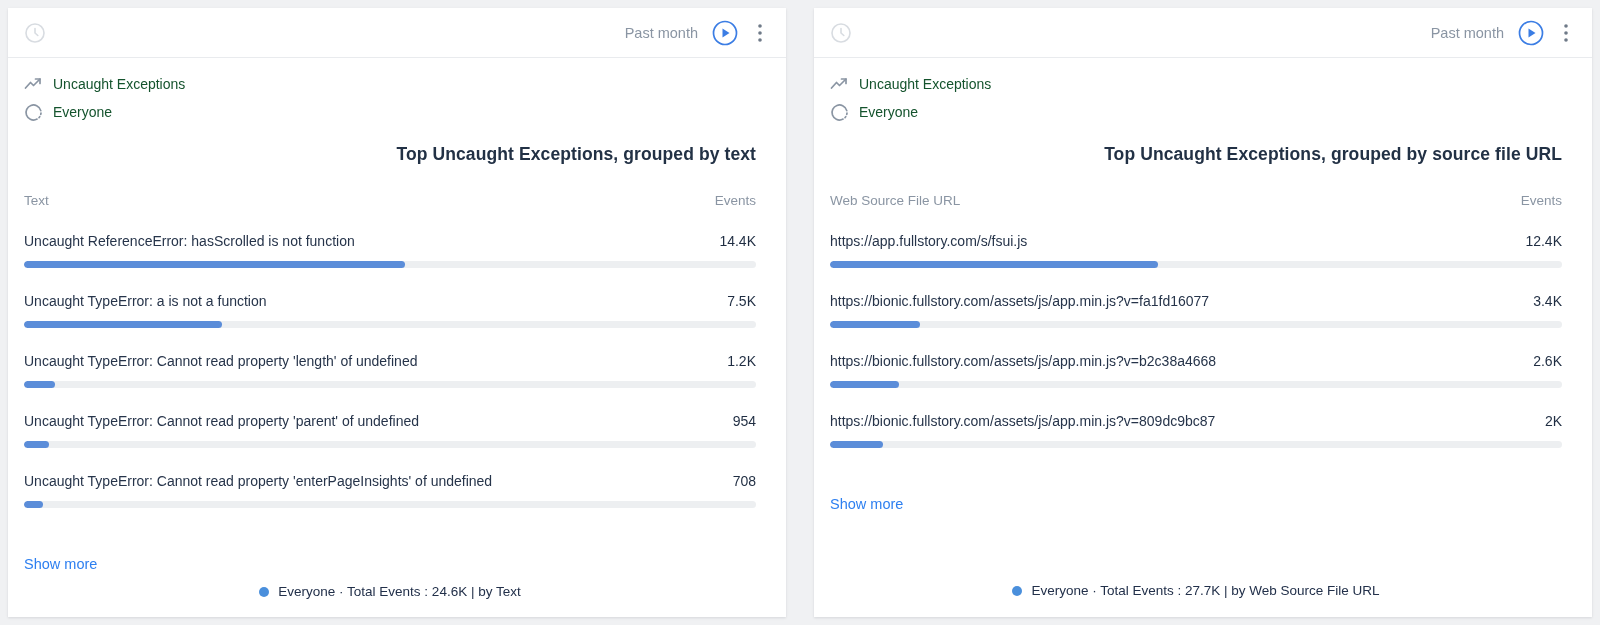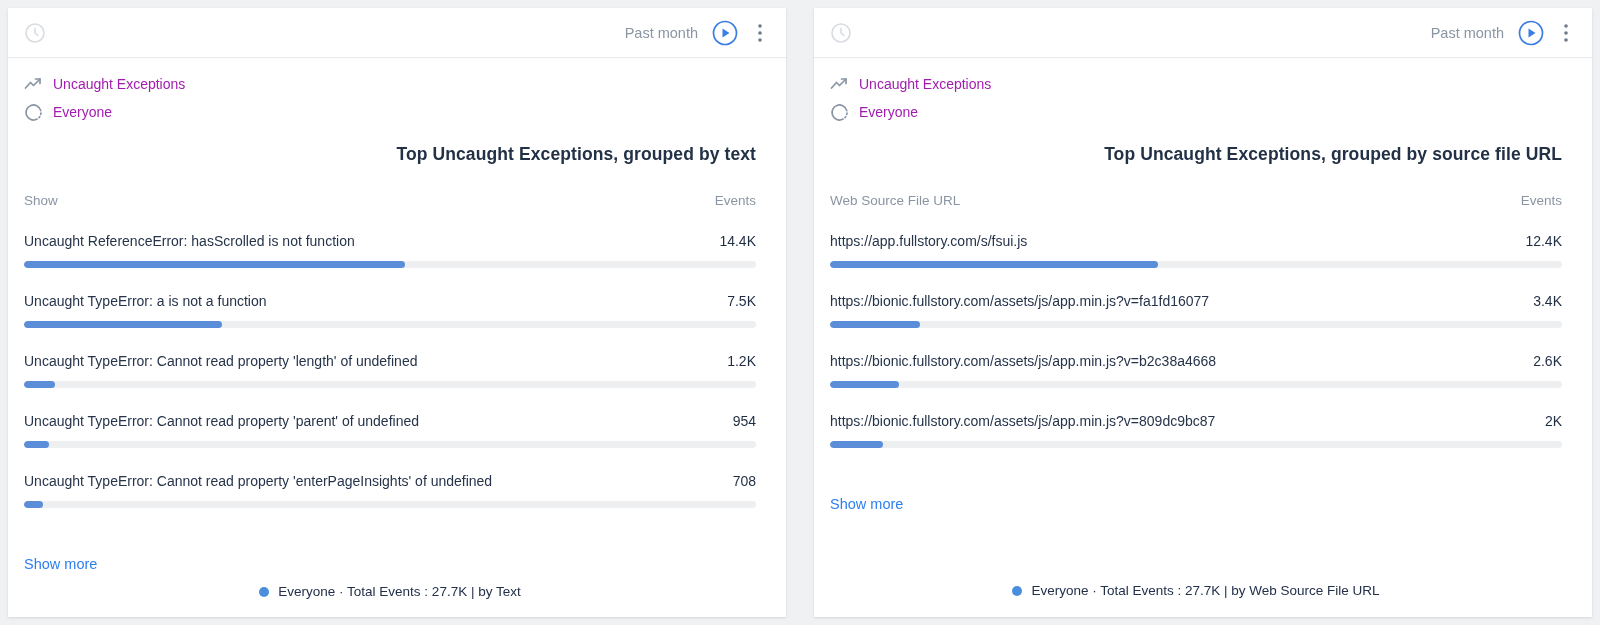--- a/index.html
+++ b/index.html
@@ -62,21 +62,21 @@
     display: flex;
     flex-direction: column;
     padding: 16px 30px 0 16px;
   }
   .meta-row {
     display: flex;
     align-items: center;
     gap: 10px;
     height: 20px;
     margin-bottom: 8px;
-    color: #a21caf;
+    color: #14532d;
     font-size: 14px;
   }
   .card-title {
     margin-top: 14px;
     font-size: 17.5px;
     font-weight: 700;
     color: #223145;
     letter-spacing: 0.1px;
     text-align: right;
   }
@@ -182,21 +182,21 @@
           <svg width="19" height="19" viewBox="0 0 19 19" fill="none">
             <circle cx="9.5" cy="9.5" r="7.5" stroke="#8a95a3" stroke-width="1.7" stroke-linecap="round" stroke-dasharray="30 2.5 1.2 2.5 1.2 2.5" transform="rotate(115 9.5 9.5)"></circle>
           </svg>
         </span>
         <span>Everyone</span>
       </div>
 
       <h2 class="card-title">Top Uncaught Exceptions, grouped by text</h2>
 
       <div class="table-header">
-        <span>Show</span>
+        <span>Text</span>
         <span>Events</span>
       </div>
 
       <div class="row">
         <div class="row-top">
           <span class="row-label">Uncaught ReferenceError: hasScrolled is not function</span>
           <span class="row-value">14.4K</span>
         </div>
         <div class="bar-track">
             <div class="bar-fill" style="width: 52%;"></div>
@@ -236,21 +236,21 @@
         </div>
         <div class="bar-track">
             <div class="bar-fill" style="width: 2.6%;"></div>
           </div>
       </div>
 
       <button class="show-more">Show more</button>
 
       <div class="footer">
         <span class="legend-dot"></span>
-        <span class="legend-text">Everyone · Total Events : 27.7K | by Text</span>
+        <span class="legend-text">Everyone · Total Events : 24.6K | by Text</span>
       </div>
     </div>
   </section>
 
   <section class="card">
     <div class="topbar">
       <span class="icon">
         <svg width="22" height="22" viewBox="0 0 22 22" fill="none">
           <circle cx="11" cy="11" r="9" stroke="#d8dce1" stroke-width="1.6"></circle>
           <path d="M11 6.5 V11 L13.8 13.5" stroke="#d8dce1" stroke-width="1.6" stroke-linecap="round" stroke-linejoin="round"></path>

